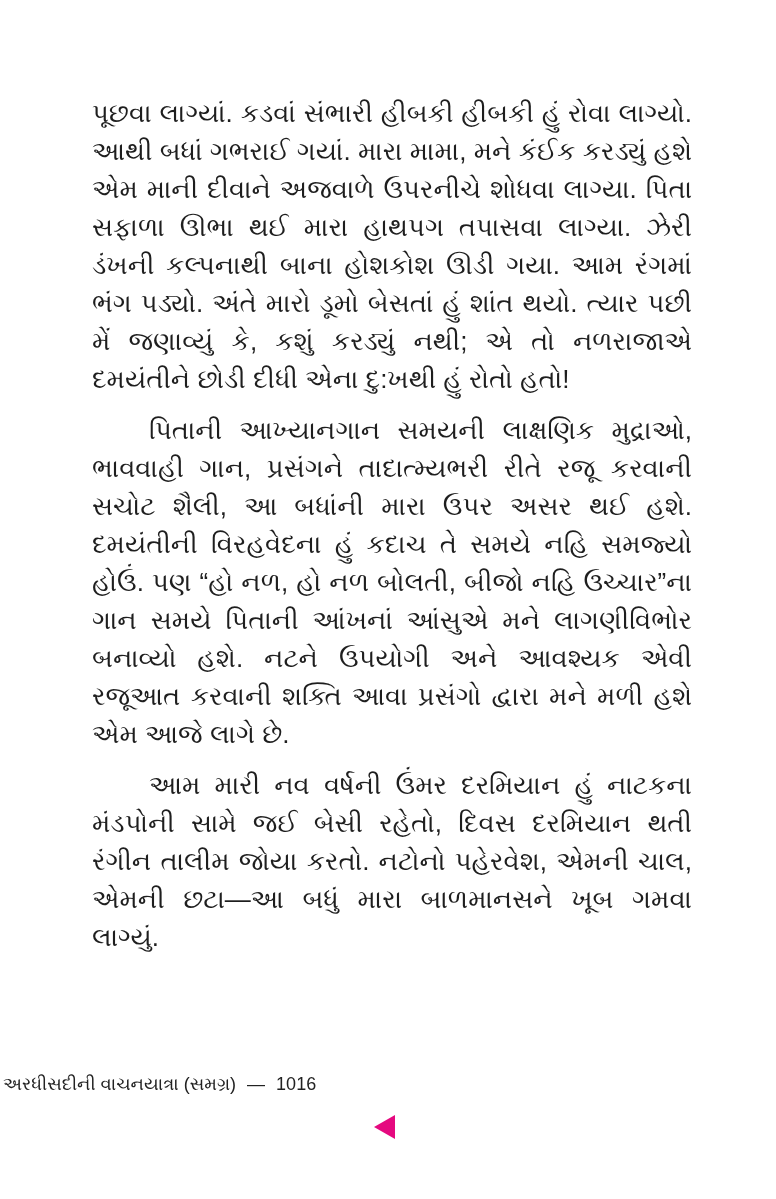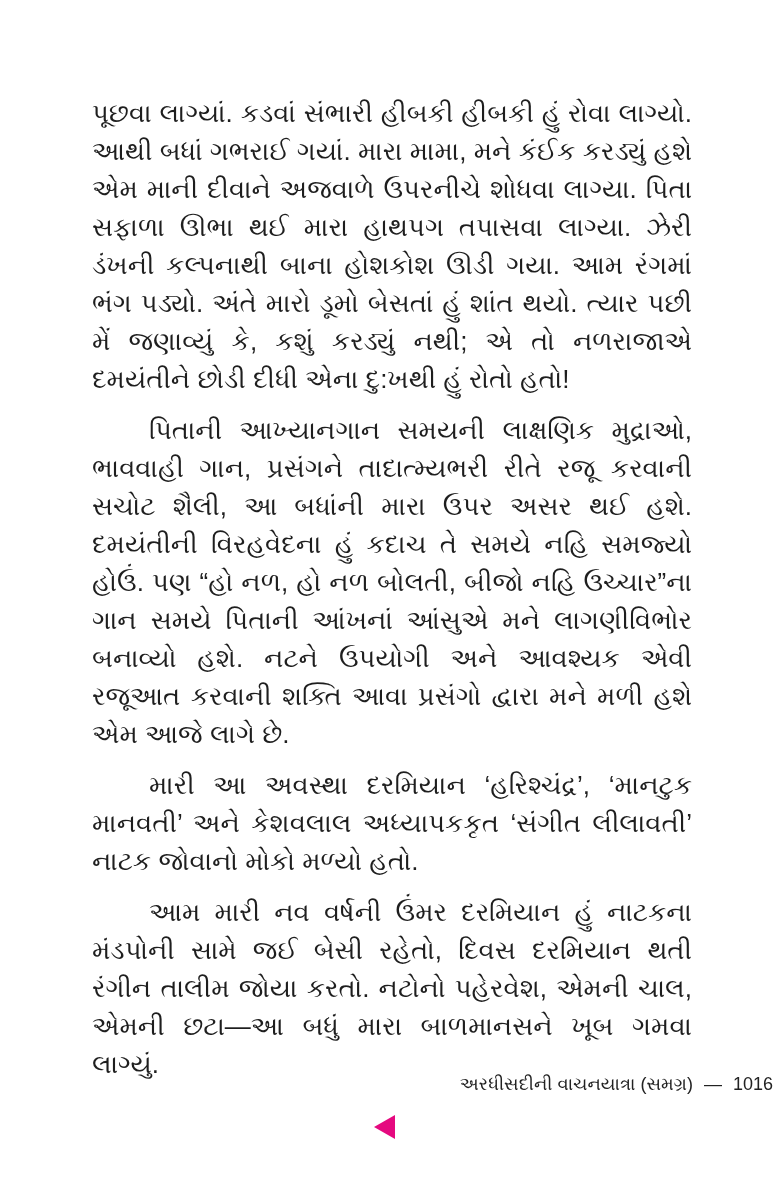--- a/index.html
+++ b/index.html
@@ -30,21 +30,21 @@
     color: #1e1e1e;
   }
   .text-block p.indent {
     text-indent: 57px;
   }
   .footer {
     position: absolute;
     top: 1072px;
     left: 0;
     width: 100%;
-    text-align: right;
+    text-align: left;
     font-size: 18px;
     line-height: 24px;
     color: #222222;
   }
   .footer span { padding: 0 3px; }
   .nav-triangle {
     position: absolute;
     top: 1115px;
     left: 374px;
     width: 0;
@@ -55,21 +55,20 @@
   }
 </style>
 </head>
 <body>
 
 <div class="page">
 
   <div class="text-block">
     <p>પૂછવા લાગ્યાં. કડવાં સંભારી હીબકી હીબકી હું રોવા લાગ્યો. આથી બધાં ગભરાઈ ગયાં. મારા મામા, મને કંઈક કરડ્યું હશે એમ માની દીવાને અજવાળે ઉપરનીચે શોધવા લાગ્યા. પિતા સફાળા ઊભા થઈ મારા હાથપગ તપાસવા લાગ્યા. ઝેરી ડંખની કલ્પનાથી બાના હોશકોશ ઊડી ગયા. આમ રંગમાં ભંગ પડ્યો. અંતે મારો ડૂમો બેસતાં હું શાંત થયો. ત્યાર પછી મેં જણાવ્યું કે, કશું કરડ્યું નથી; એ તો નળરાજાએ દમયંતીને છોડી દીધી એના દુ:ખથી હું રોતો હતો!</p>
     <p class="indent">પિતાની આખ્યાનગાન સમયની લાક્ષણિક મુદ્રાઓ, ભાવવાહી ગાન, પ્રસંગને તાદાત્મ્યભરી રીતે રજૂ કરવાની સચોટ શૈલી, આ બધાંની મારા ઉપર અસર થઈ હશે. દમયંતીની વિરહવેદના હું કદાચ તે સમયે નહિ સમજ્યો હોઉં. પણ “હો નળ, હો નળ બોલતી, બીજો નહિ ઉચ્ચાર”ના ગાન સમયે પિતાની આંખનાં આંસુએ મને લાગણીવિભોર બનાવ્યો હશે. નટને ઉપયોગી અને આવશ્યક એવી રજૂઆત કરવાની શક્તિ આવા પ્રસંગો દ્વારા મને મળી હશે એમ આજે લાગે છે.</p>
-    <p class="indent">મારી આ અવસ્થા દરમિયાન ‘હરિશ્ચંદ્ર’, ‘માનટુક માનવતી’ અને કેશવલાલ અધ્યાપકકૃત ‘સંગીત લીલાવતી’ નાટક જોવાનો મોકો મળ્યો હતો.</p>
     <p class="indent">આમ મારી નવ વર્ષની ઉંમર દરમિયાન હું નાટકના મંડપોની સામે જઈ બેસી રહેતો, દિવસ દરમિયાન થતી રંગીન તાલીમ જોયા કરતો. નટોનો પહેરવેશ, એમની ચાલ, એમની છટા—આ બધું મારા બાળમાનસને ખૂબ ગમવા લાગ્યું.</p>
 
   </div>
 
   <div class="footer">
     <span>અરધીસદીની વાચનયાત્રા (સમગ્ર)</span>
     <span>—</span>
     <span>1016</span>
   </div>
 

